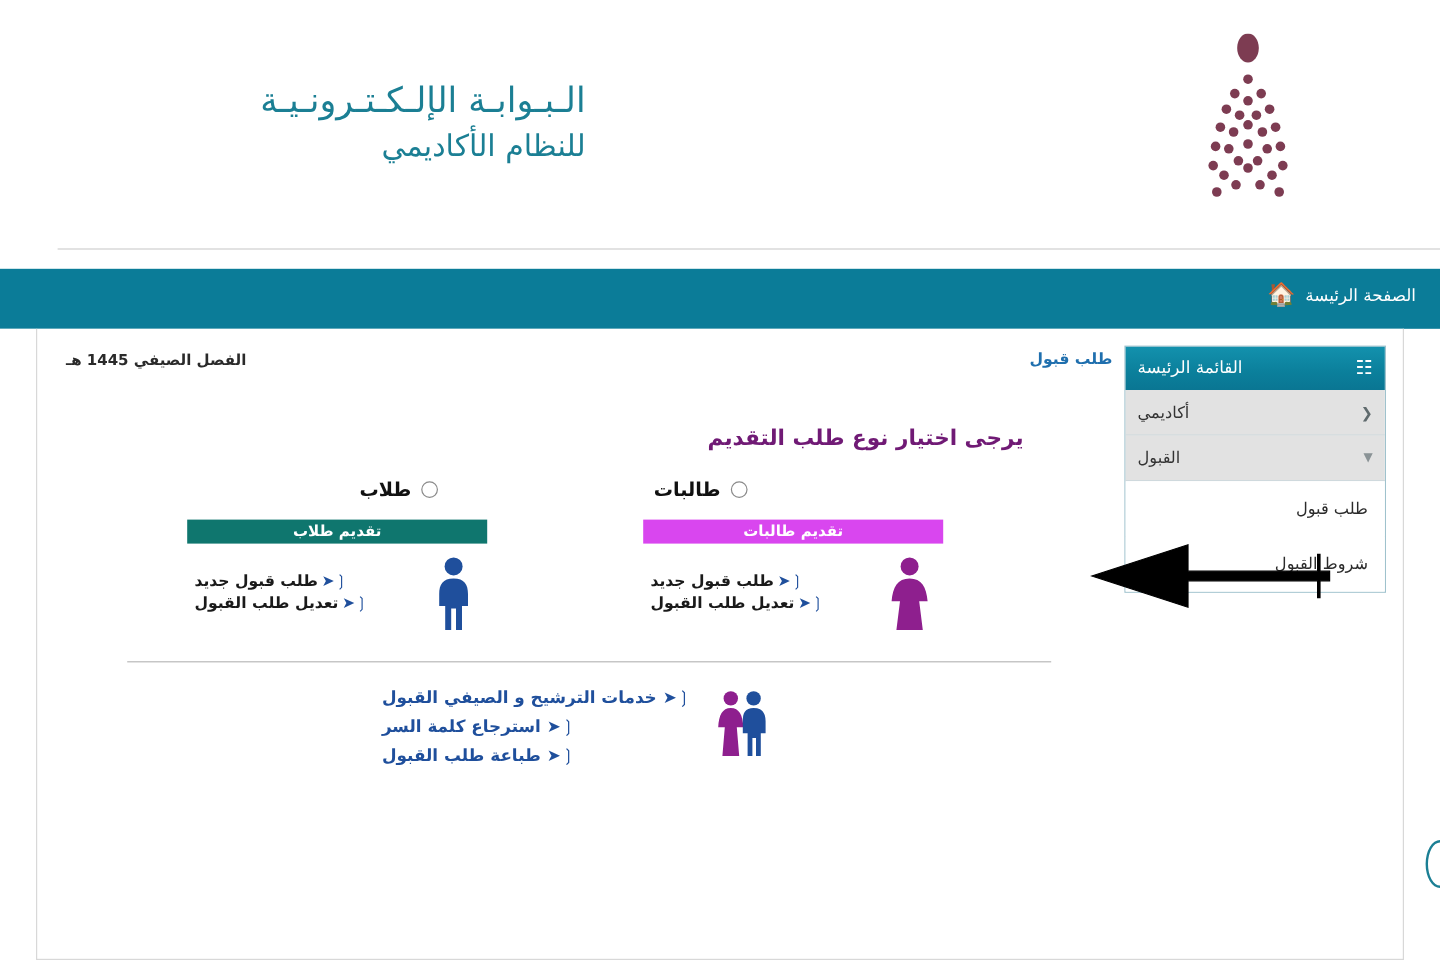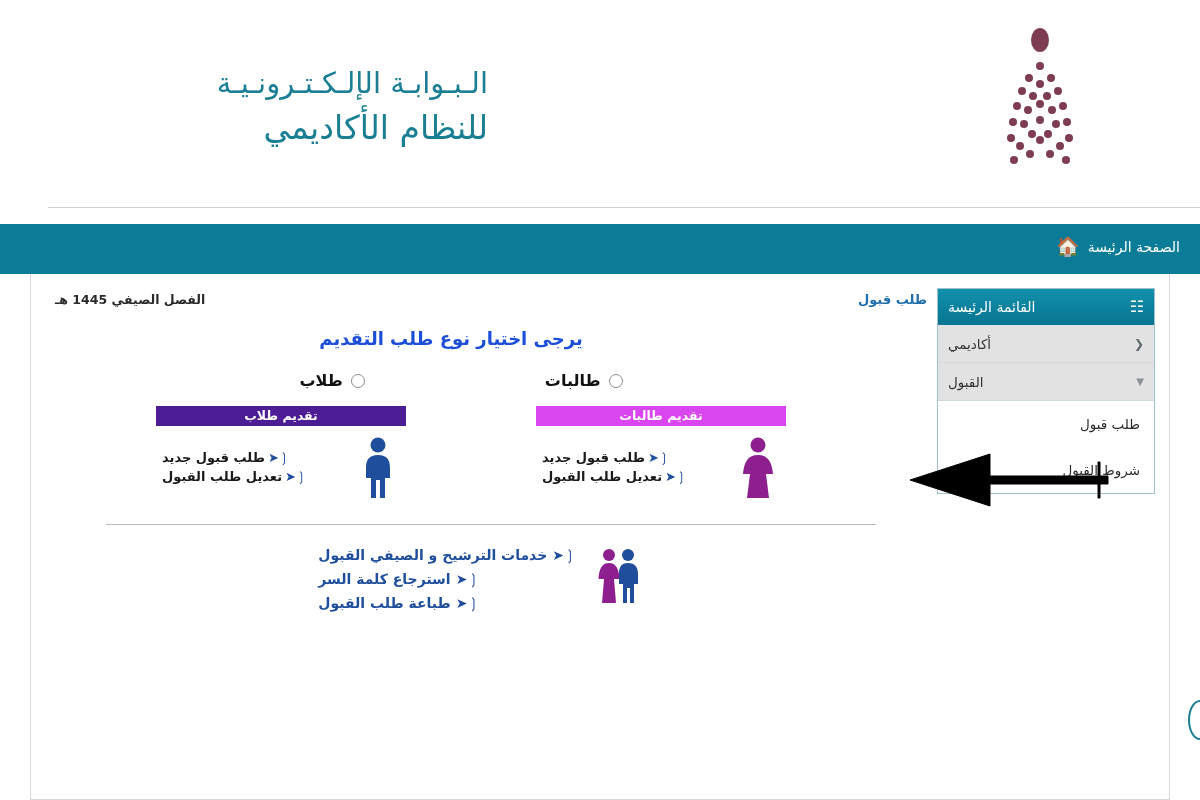--- a/index.html
+++ b/index.html
@@ -60,21 +60,21 @@
     direction: rtl;
     line-height: 1.45;
   }
   .portal-title .l1 {
     font-size: 29px;
     color: #1b7f94;
     letter-spacing: 1px;
     white-space: nowrap;
   }
   .portal-title .l2 {
-    font-size: 33px;
+    font-size: 25px;
     color: #1b7f94;
     letter-spacing: 1px;
     white-space: nowrap;
   }
 
   
   .navbar {
     position: absolute;
     top: 224px; left: 0;
     width: 1200px; height: 50px;
@@ -171,25 +171,25 @@
   .crumb-right {
     color: #1f6fae;
     font-weight: bold;
   }
   .crumb-left {
     color: #2a2a2a;
     font-weight: bold;
     font-size: 12.5px;
   }
   .section-title {
-    margin-top: 21px;
-    text-align: center;
+    margin-top: 48px;
+    text-align: right;
     font-size: 18px;
     font-weight: bold;
-    color: #1d4ed8;
+    color: #701a75;
     padding-right: 80px;
   }
   .radio-row {
     margin-top: 22px;
     display: flex;
     flex-direction: row;
     justify-content: center;
     gap: 180px;
     padding-right: 60px;
   }
@@ -220,21 +220,21 @@
   }
   .card { width: 250px; }
   .card-head {
     height: 20px;
     line-height: 20px;
     text-align: center;
     color: #ffffff;
     font-size: 12.5px;
     font-weight: bold;
   }
-  .card-head.male { background: #4c1d95; }
+  .card-head.male { background: #0f766e; }
   .card-head.female { background: #d946ef; }
   .card-body {
     display: flex;
     flex-direction: row;
     align-items: center;
     justify-content: flex-start;
     padding: 10px 6px 0 6px;
     gap: 10px;
   }
   .card-links {

